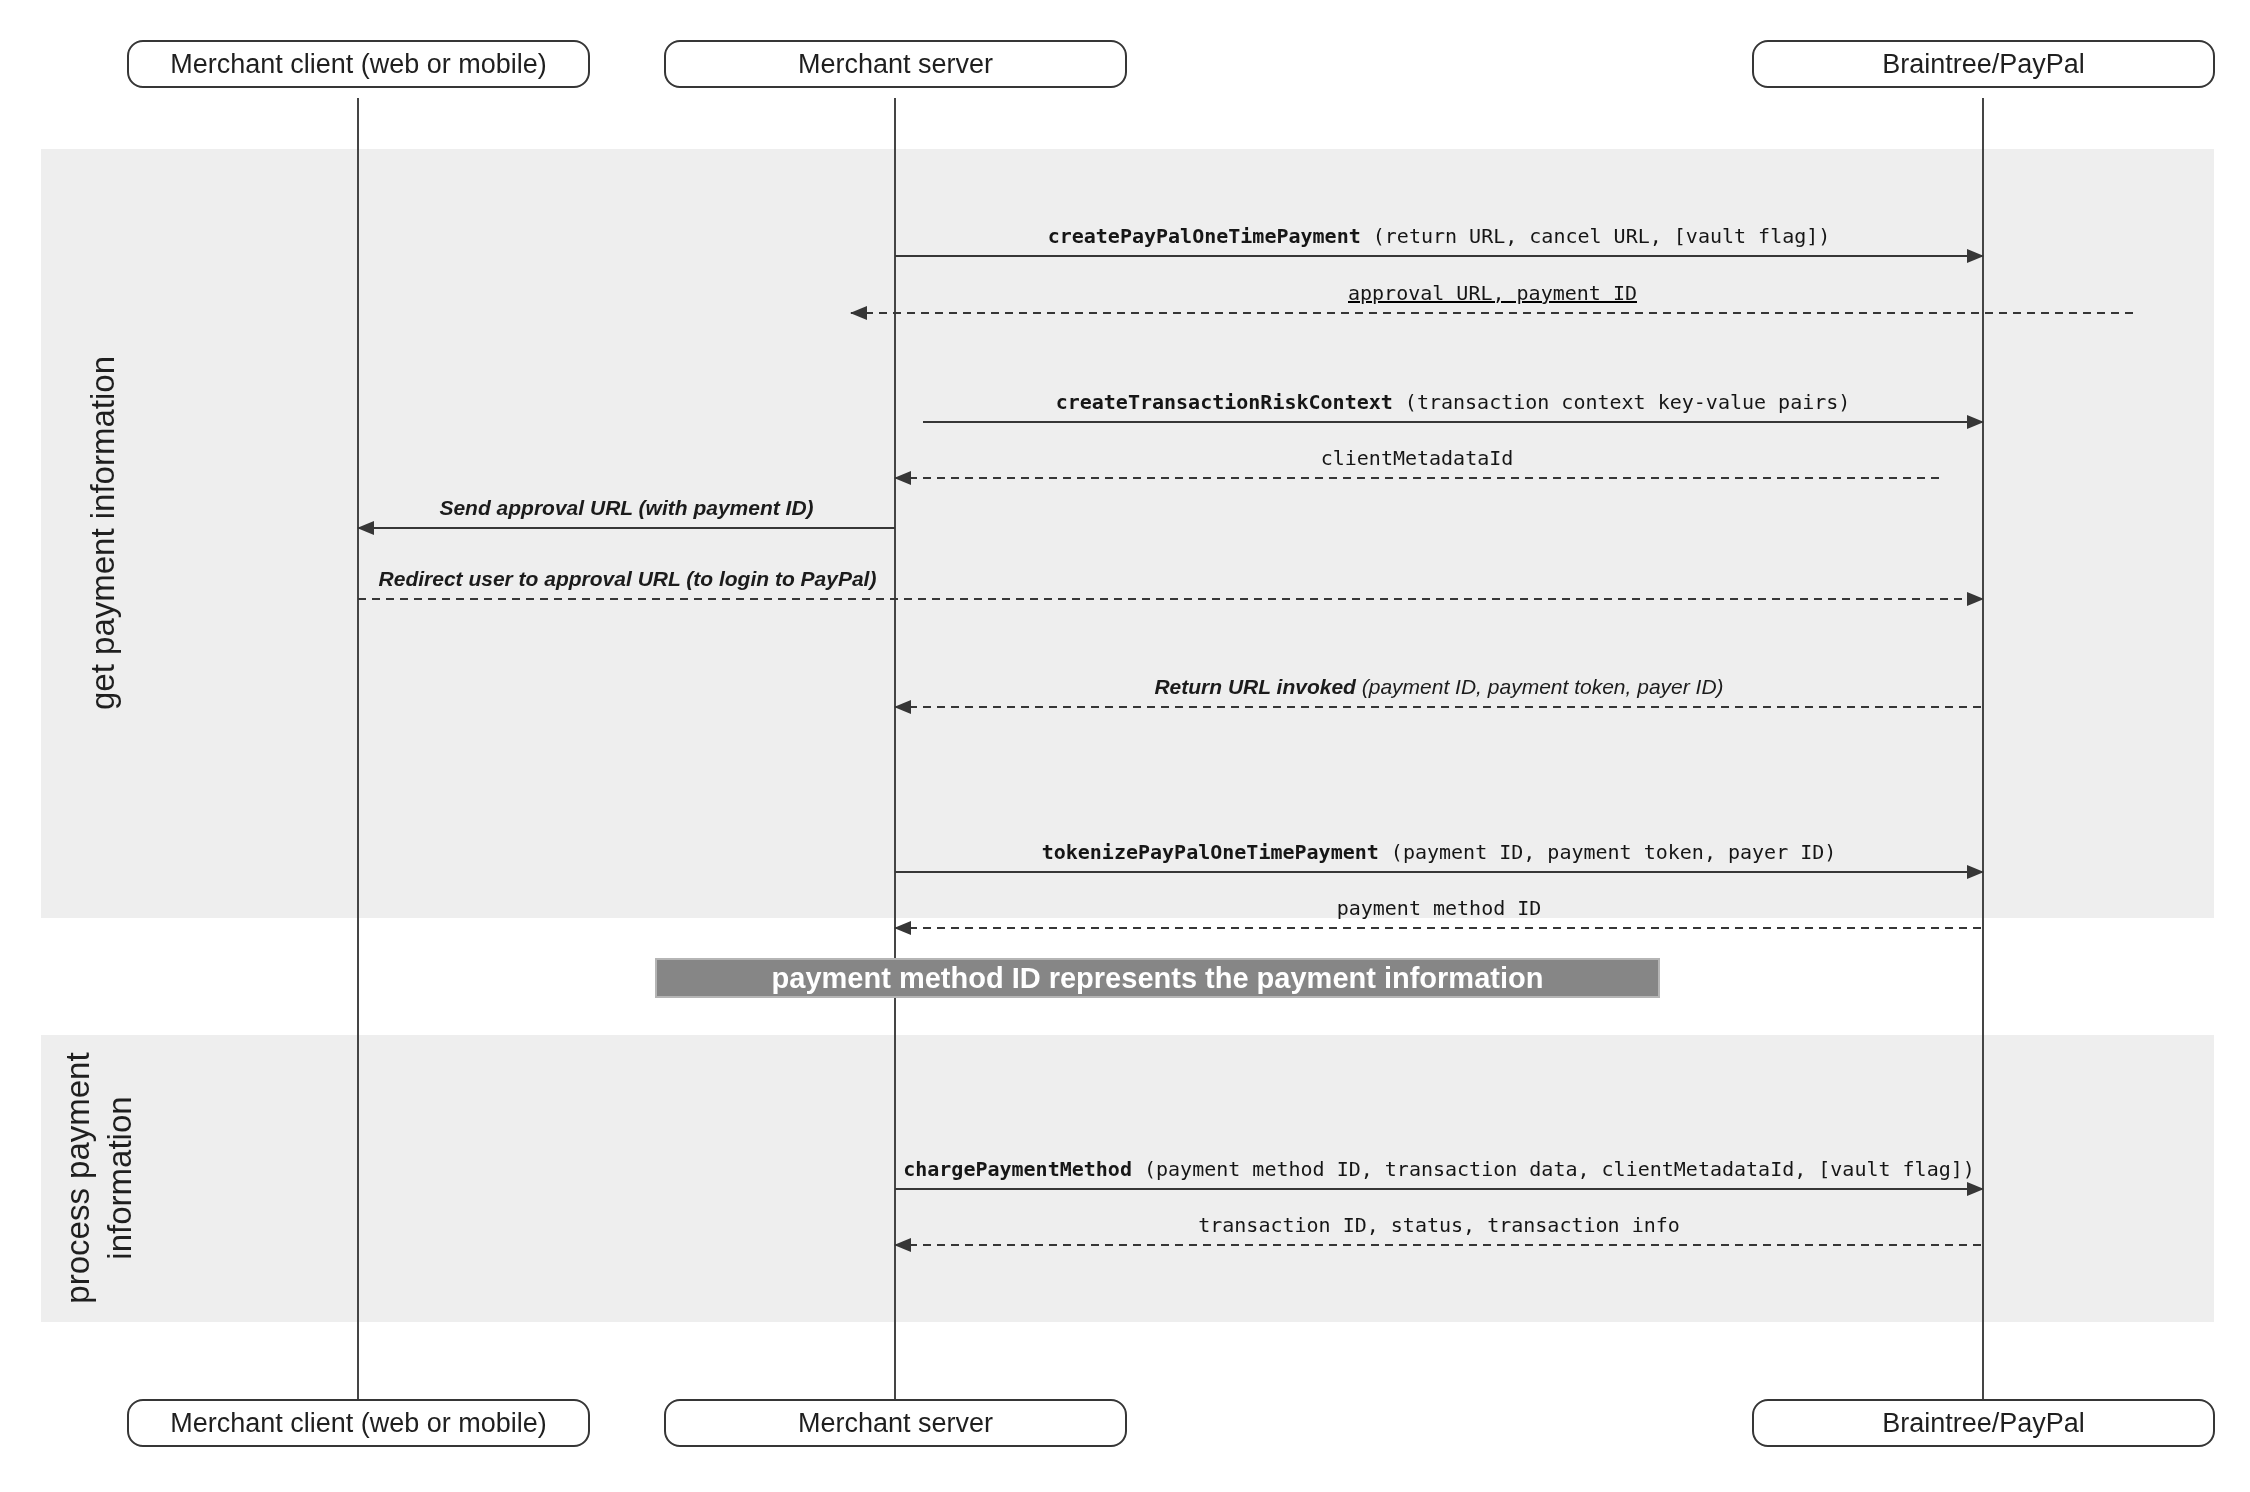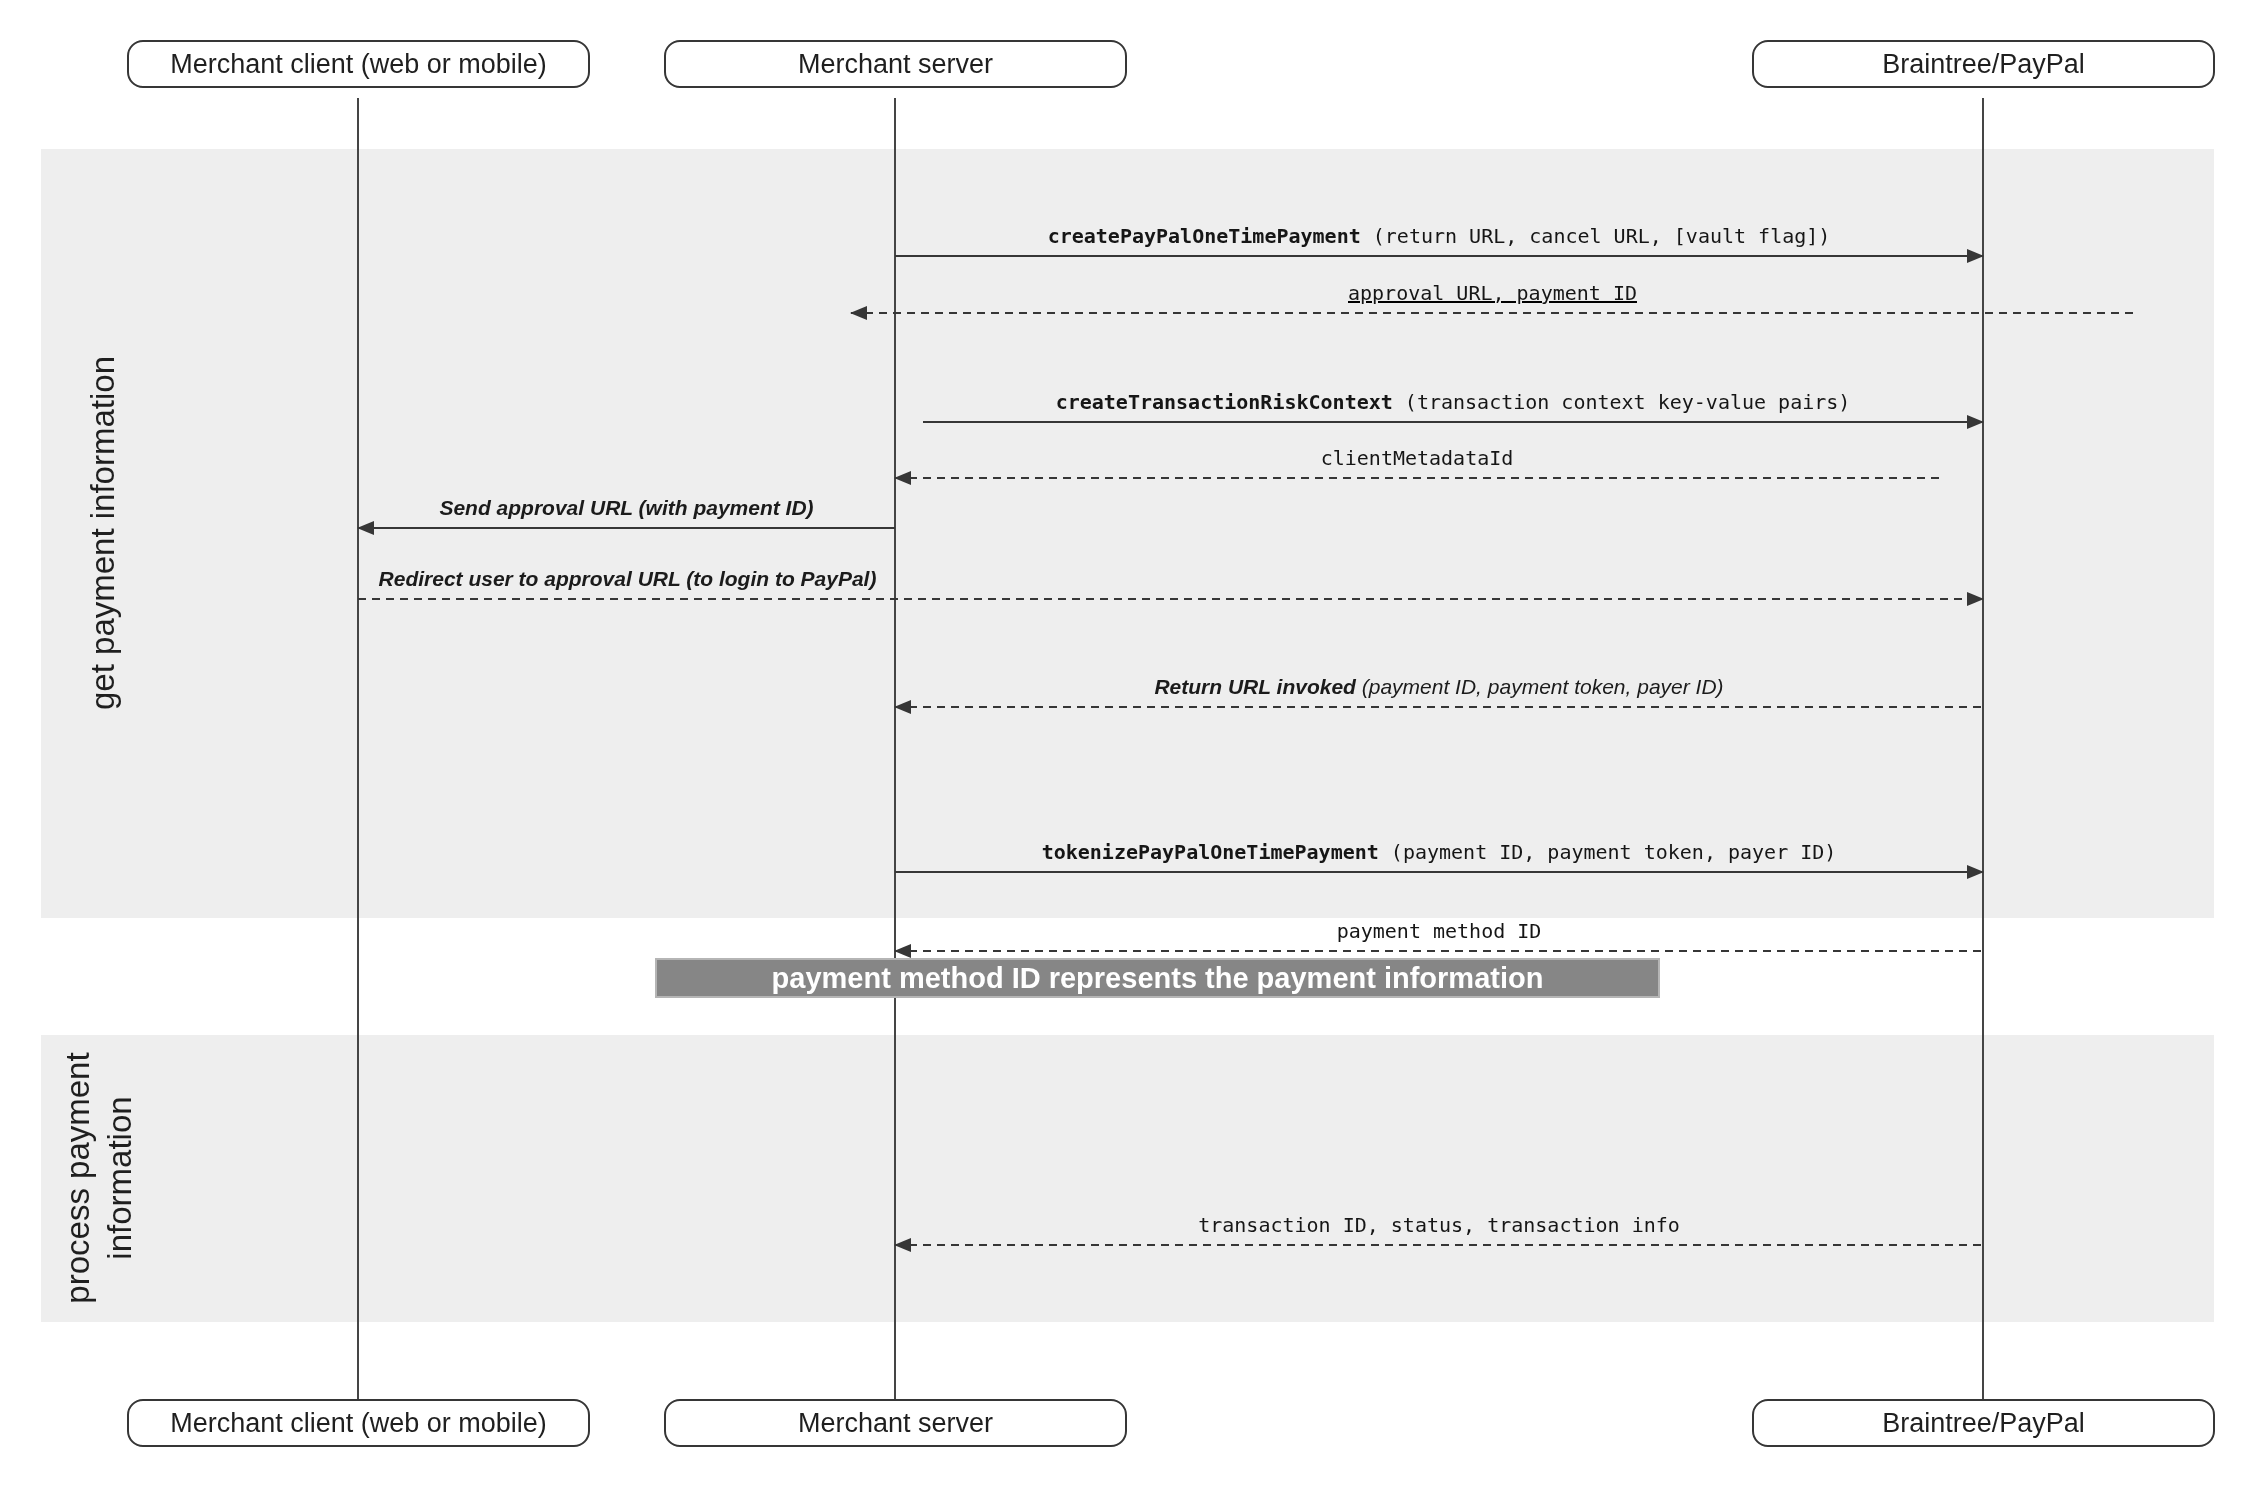--- a/index.html
+++ b/index.html
@@ -102,25 +102,29 @@
   <div class="msg" style="left:895px;top:672px;width:1088px;">
     <div class="msg-label ital"><span>Return URL invoked</span><span class="plain"> (payment ID, payment token, payer ID)</span></div>
     <div class="msg-line dashed arrow-left"></div>
   </div>
 
   <div class="msg" style="left:895px;top:801px;width:1088px;">
     <div class="msg-label mono"><strong>tokenizePayPalOneTimePayment</strong><span> (payment ID, payment token, payer ID)</span></div>
     <div class="msg-line solid arrow-right"></div>
   </div>
 
-  <div class="msg" style="left:895px;top:880px;width:1088px;">
+  <div class="msg" style="left:895px;top:857px;width:1088px;">
     <div class="msg-label mono"><strong></strong><span>payment method ID</span></div>
     <div class="msg-line dashed arrow-left"></div>
   </div>
 
+  <div class="msg" style="left:895px;top:1118px;width:1088px;">
+    <div class="msg-label mono"><strong>chargePaymentMethod</strong><span> (payment method ID, transaction data, clientMetadataId, [vault flag])</span></div>
+    <div class="msg-line solid arrow-right"></div>
+  </div>
 
   <div class="msg" style="left:895px;top:1174px;width:1088px;">
     <div class="msg-label mono"><strong></strong><span>transaction ID, status, transaction info</span></div>
     <div class="msg-line dashed arrow-left"></div>
   </div>
 
   <div class="note">payment method ID represents the payment information</div>
 
   <div class="actor top" style="left:127px;">Merchant client (web or mobile)</div>
   <div class="actor top" style="left:664px;">Merchant server</div>

